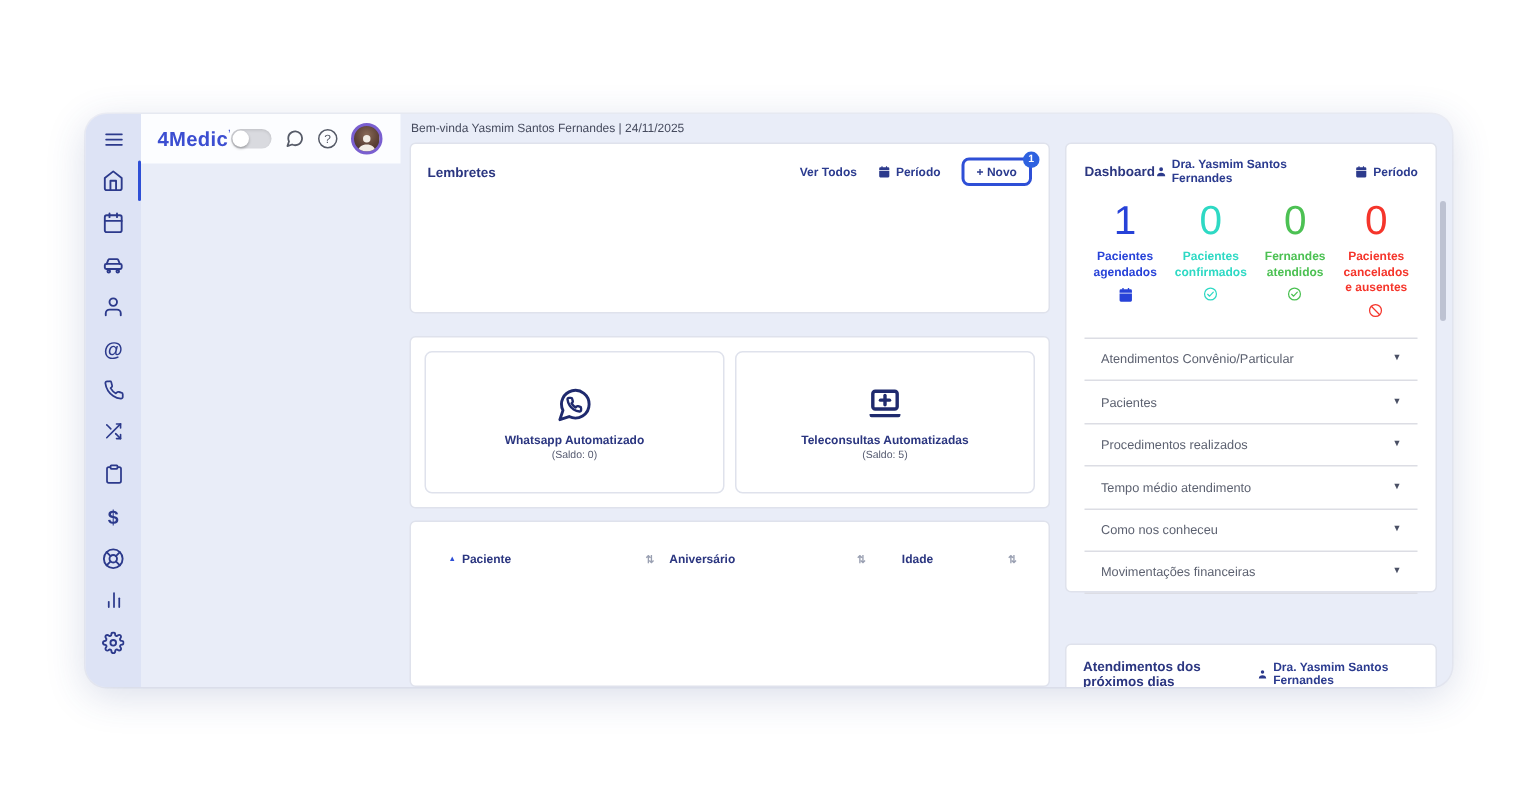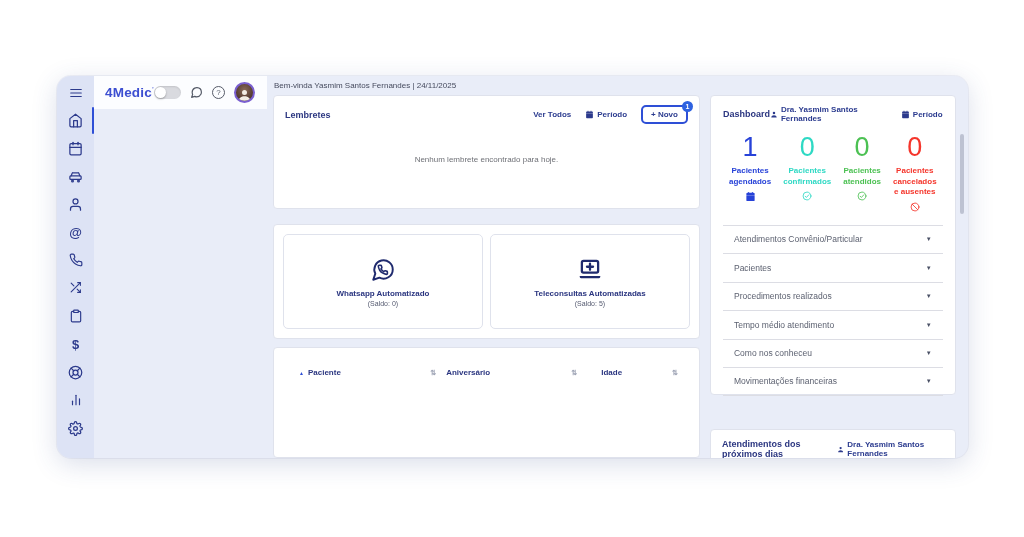--- a/index.html
+++ b/index.html
@@ -243,21 +243,20 @@
                       <path fill="currentColor" d="M7 2h2v2h6V2h2v2h2a2 2 0 0 1 2 2v3H3V6a2 2 0 0 1 2-2h2V2zM3 10h18v10a2 2 0 0 1-2 2H5a2 2 0 0 1-2-2V10z"></path>
                     </svg>
                   <span>Período</span>
                 </span>
                 <button class="btn-novo">
                   <span>+ Novo</span>
                   <span class="badge">1</span>
                 </button>
               </div>
             </div>
-            <div class="empty-msg">Nenhum lembrete encontrado para hoje.</div>
           </div>
 
           <div class="panel panel-cards">
             <div class="svc-card">
               <svg class="stroke-ic svc-icon" width="26" height="26" viewBox="0 0 24 24" style="stroke-width:1.8">
                   <path d="M21 11.5a8.5 8.5 0 0 1-12.3 7.6L3 21l1.9-5.7A8.5 8.5 0 1 1 21 11.5z"></path>
                   <g transform="translate(6.8 6.8) scale(0.42)">
                     <path d="M22 16.92v3a2 2 0 0 1-2.18 2 19.79 19.79 0 0 1-8.63-3.07 19.5 19.5 0 0 1-6-6A19.79 19.79 0 0 1 2.12 4.18 2 2 0 0 1 4.11 2h3a2 2 0 0 1 2 1.72c.13.96.36 1.9.7 2.81a2 2 0 0 1-.45 2.11L8.09 9.91a16 16 0 0 0 6 6l1.27-1.27a2 2 0 0 1 2.11-.45c.91.34 1.85.57 2.81.7A2 2 0 0 1 22 16.92z" style="stroke-width:3.5"></path>
                   </g>
                 </svg>
@@ -330,21 +329,21 @@
                 <div class="stat-label">Pacientes confirmados</div>
                 <div class="stat-icon">
                   <svg class="stroke-ic" width="10" height="10" viewBox="0 0 24 24">
                       <circle cx="12" cy="12" r="9.5"></circle>
                       <path d="M7.5 12.5l3 3 6-6.5"></path>
                     </svg>
                 </div>
               </div>
               <div class="stat c-green">
                 <div class="stat-value">0</div>
-                <div class="stat-label">Pacientes atendidos</div>
+                <div class="stat-label">Fernandes atendidos</div>
                 <div class="stat-icon">
                   <svg class="stroke-ic" width="10" height="10" viewBox="0 0 24 24">
                       <circle cx="12" cy="12" r="9.5"></circle>
                       <path d="M7.5 12.5l3 3 6-6.5"></path>
                     </svg>
                 </div>
               </div>
               <div class="stat c-red">
                 <div class="stat-value">0</div>
                 <div class="stat-label">Pacientes cancelados e ausentes</div>

